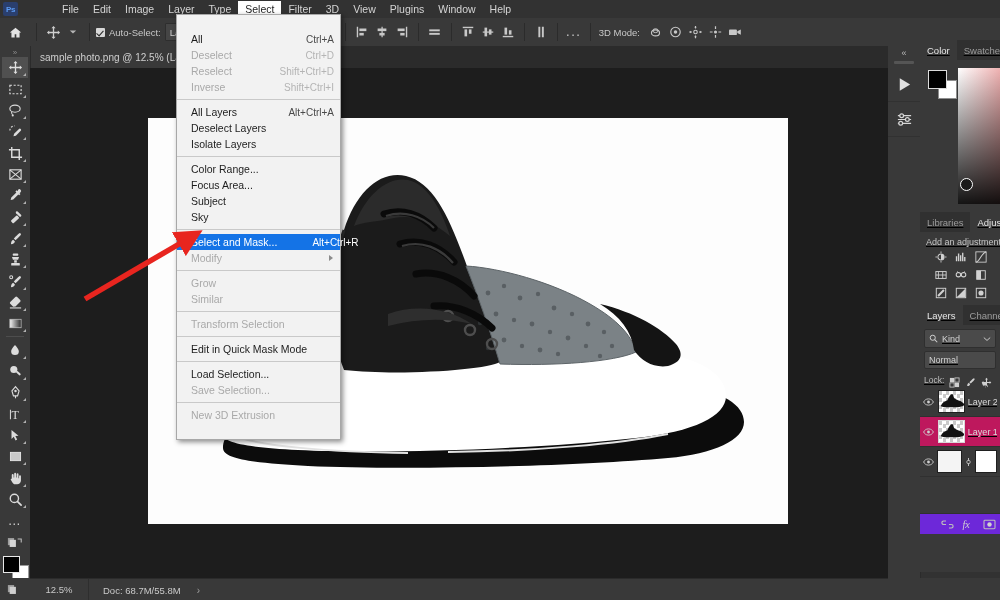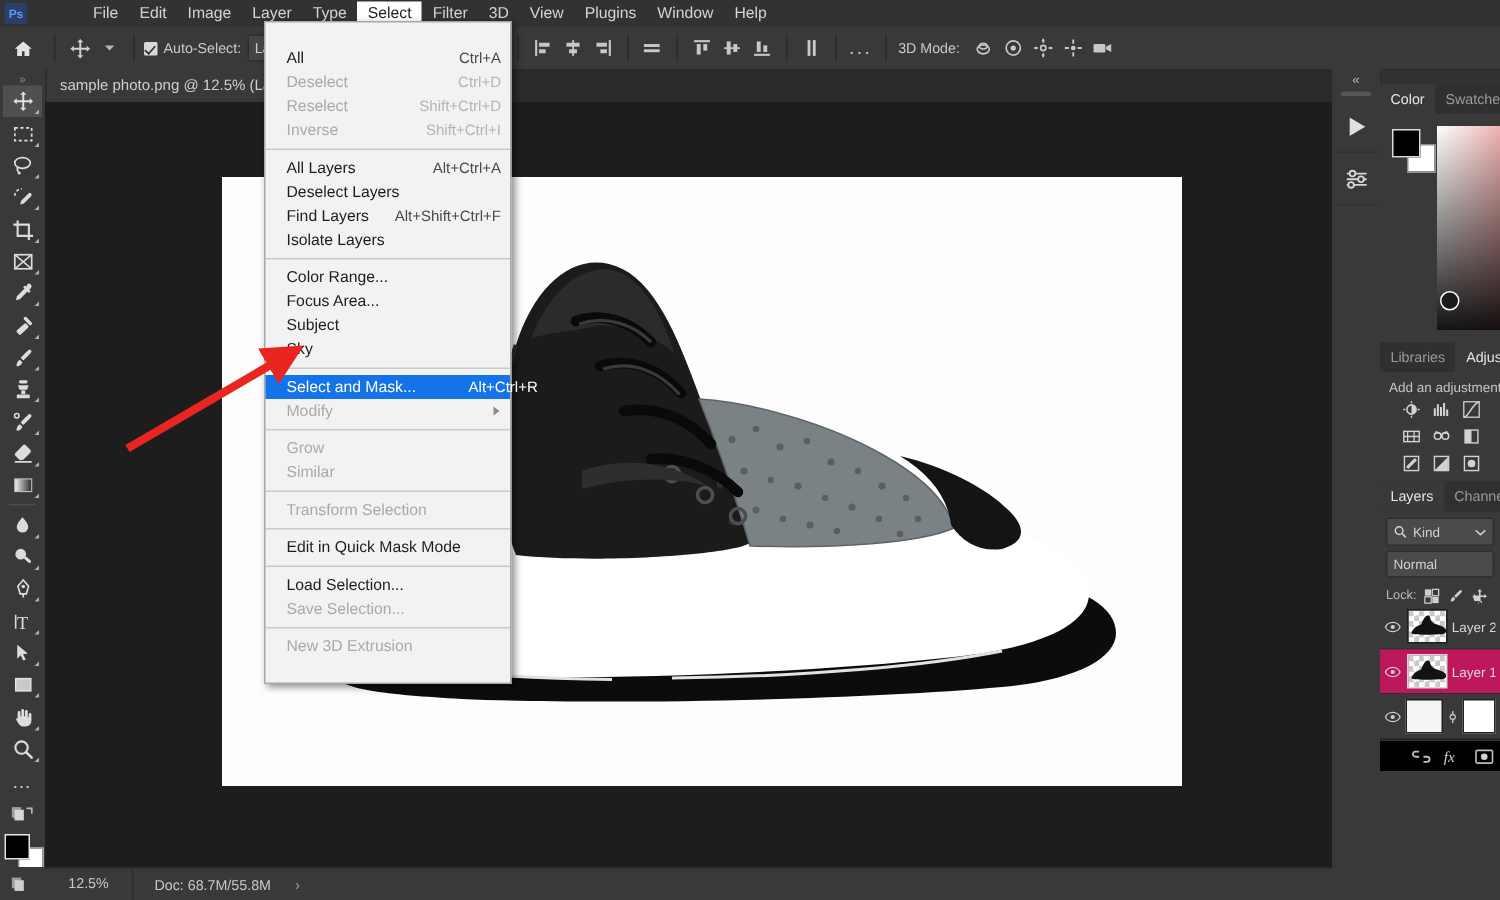--- a/index.html
+++ b/index.html
@@ -78,22 +78,22 @@
   
   .dockrail{position:absolute;left:888px;top:46px;width:32px;height:532px;
             background:#393939;border-right:1px solid #2b2b2b;}
   .rail-collapse{height:14px;display:flex;align-items:center;
             justify-content:center;color:#b9b9b9;font-size:9px;}
   .rail-btn{width:32px;height:34px;display:flex;align-items:center;
             justify-content:center;color:#cfcfcf;border-bottom:1px solid #313131;}
   .rail-top{width:20px;height:3px;background:#555;margin:1px auto 3px;
             border-radius:1px;}
 
-  .dock{position:absolute;left:920px;top:56px;width:80px;height:532px;
-        background:#393939;}
+  .dock{position:absolute;left:920px;top:40px;width:80px;height:532px;
+        background:#393939;text-decoration:underline;}
   .pnl-tabs{display:flex;height:20px;background:#303030;}
   .ptab{font-size:9.5px;color:#9b9b9b;padding:0 7px;display:flex;
         align-items:center;white-space:nowrap;}
   .ptab.on{background:#393939;color:#e6e6e6;}
 
   .colorbody{position:relative;height:152px;background:#393939;}
   .cs-fg{position:absolute;left:8px;top:10px;width:17px;height:17px;
          background:#000;border:1.5px solid #dcdcdc;z-index:2;}
   .cs-bg{position:absolute;left:18px;top:20px;width:17px;height:17px;
          background:#fff;border:1.5px solid #8d8d8d;}
@@ -126,21 +126,21 @@
   .eye{width:12px;color:#cfcfcf;display:flex;align-items:center;
        justify-content:center;}
   .thumb{width:26px;height:21px;border:1px solid #1f1f1f;position:relative;
          overflow:hidden;background:
          repeating-conic-gradient(#ffffff 0% 25%, #c9c9c9 0% 50%) 0 0/7px 7px;}
   .thumb.selected{border:1.5px solid #d8d8d8;}
   .lyrname{font-size:9px;color:#d8d8d8;white-space:nowrap;overflow:hidden;}
   .masklink{width:8px;color:#c0c0c0;display:flex;justify-content:center;}
   .maskthumb{width:22px;height:21px;background:#fff;border:1px solid #1f1f1f;}
   .lyrfooter{display:flex;align-items:center;justify-content:flex-end;gap:8px;
-       height:20px;padding-right:4px;background:#000000;border-top:1px solid #303030;}
+       height:20px;padding-right:4px;background:#6d28d9;border-top:1px solid #303030;margin-top:36px;}
   .lfi{color:#bdbdbd;display:flex;align-items:center;}
 
   
   .statusbar{position:absolute;left:30px;top:578px;width:858px;height:22px;
              background:#393939;display:flex;align-items:center;
              border-top:1px solid #2b2b2b;}
   .st-zoom{width:58px;font-size:9.5px;color:#cacaca;text-align:center;
            border-right:1px solid #2e2e2e;line-height:22px;height:22px;}
   .st-doc{font-size:9.5px;color:#cacaca;padding-left:14px;}
   .st-arrow{font-size:10px;color:#9d9d9d;margin-left:16px;}
@@ -791,24 +791,20 @@
       </div>
       <div class="msep"></div>
       <div class="mrow">
         <span class="mlabel">All Layers</span>
         <span class="mkey">Alt+Ctrl+A</span>
       </div>
       <div class="mrow">
         <span class="mlabel">Deselect Layers</span>
       </div>
       <div class="mrow">
-        <span class="mlabel">Find Layers</span>
-        <span class="mkey">Alt+Shift+Ctrl+F</span>
-      </div>
-      <div class="mrow">
         <span class="mlabel">Isolate Layers</span>
       </div>
       <div class="msep"></div>
       <div class="mrow">
         <span class="mlabel">Color Range...</span>
       </div>
       <div class="mrow">
         <span class="mlabel">Focus Area...</span>
       </div>
       <div class="mrow">

